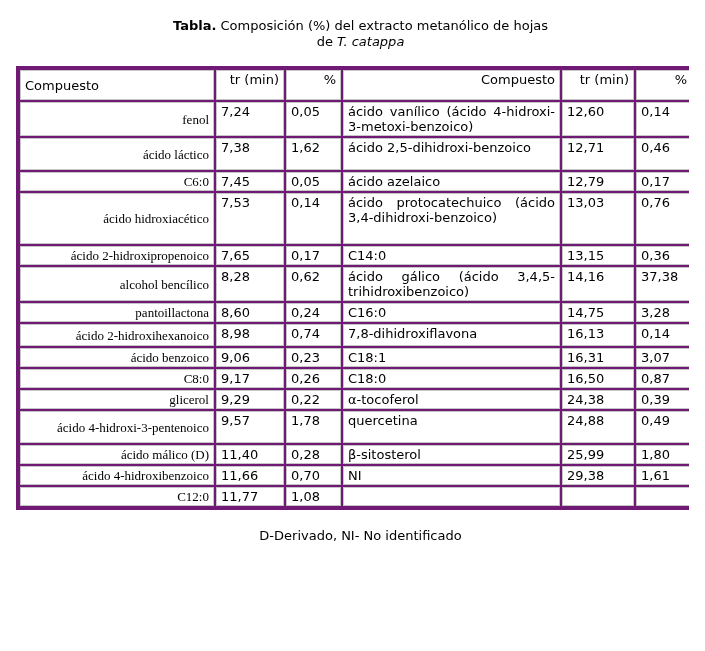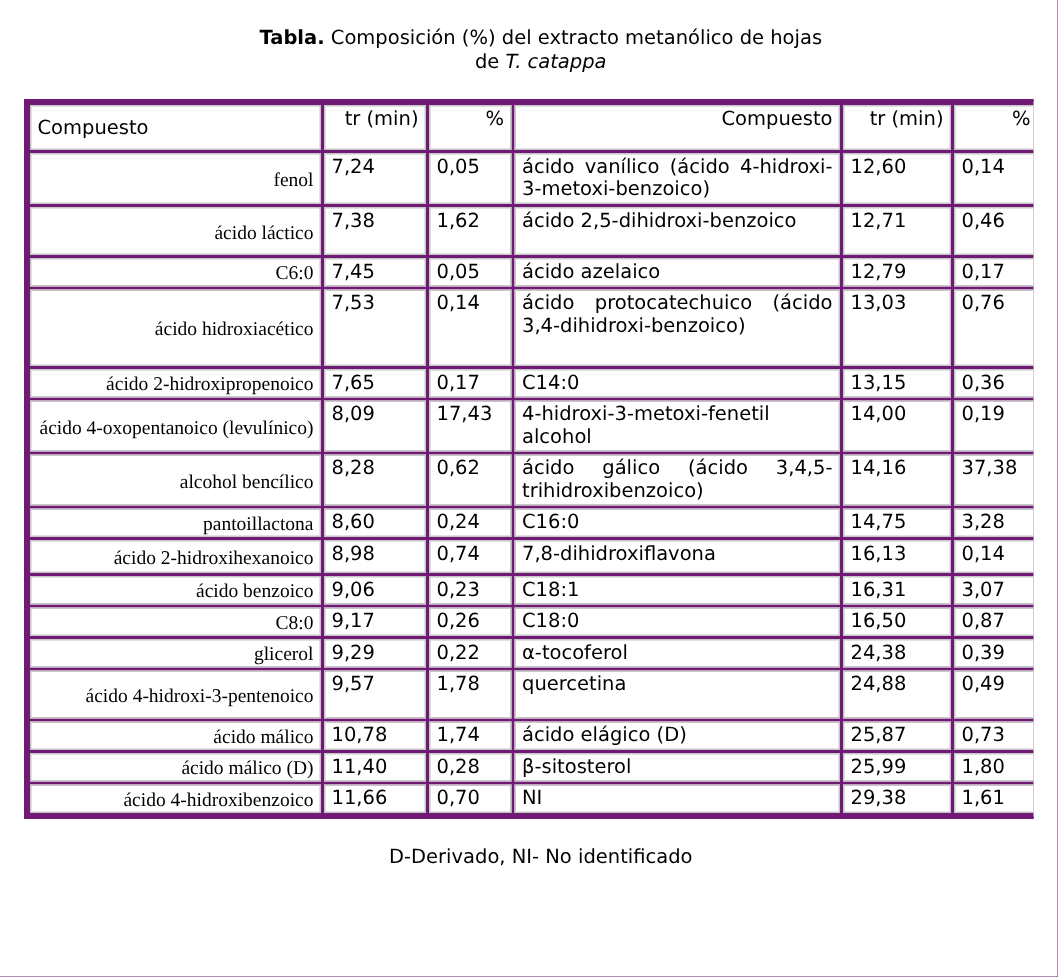--- a/index.html
+++ b/index.html
@@ -127,28 +127,20 @@
 
       <tr>
         <td class="lname">ácido 2-hidroxipropenoico</td>
         <td class="num">7,65</td>
         <td class="num">0,17</td>
         <td class="rname">C14:0</td>
         <td class="num">13,15</td>
         <td class="num">0,36</td>
       </tr>
 
-      <tr class="rh32">
-        <td class="lname">ácido 4-oxopentanoico (levulínico)</td>
-        <td class="num">8,09</td>
-        <td class="num">17,43</td>
-        <td class="rname">4-hidroxi-3-metoxi-fenetil alcohol</td>
-        <td class="num">14,00</td>
-        <td class="num">0,19</td>
-      </tr>
 
       <tr class="rh32">
         <td class="lname">alcohol bencílico</td>
         <td class="num">8,28</td>
         <td class="num">0,62</td>
         <td class="rname">ácido gálico (ácido 3,4,5-trihidroxibenzoico)</td>
         <td class="num">14,16</td>
         <td class="num">37,38</td>
       </tr>
 
@@ -201,45 +193,45 @@
       <tr class="rh32">
         <td class="lname">ácido 4-hidroxi-3-pentenoico</td>
         <td class="num">9,57</td>
         <td class="num">1,78</td>
         <td class="rname">quercetina</td>
         <td class="num">24,88</td>
         <td class="num">0,49</td>
       </tr>
 
 
-      <tr>
-        <td class="lname">ácido málico</td>
-        <td class="num">10,78</td>
-        <td class="num">1,74</td>
-        <td class="rname">ácido elágico (D)</td>
-        <td class="num">25,87</td>
-        <td class="num">0,73</td>
-      </tr>
 
       <tr>
         <td class="lname">ácido málico (D)</td>
         <td class="num">11,40</td>
         <td class="num">0,28</td>
         <td class="rname">β-sitosterol</td>
         <td class="num">25,99</td>
         <td class="num">1,80</td>
       </tr>
 
       <tr>
         <td class="lname">ácido 4-hidroxibenzoico</td>
         <td class="num">11,66</td>
         <td class="num">0,70</td>
         <td class="rname">NI</td>
         <td class="num">29,38</td>
         <td class="num">1,61</td>
       </tr>
 
+      <tr>
+        <td class="lname">C12:0</td>
+        <td class="num">11,77</td>
+        <td class="num">1,08</td>
+        <td class="rname"></td>
+        <td class="num"></td>
+        <td class="num"></td>
+      </tr>
     </tbody>
   </table>
 
   <div class="footnote">D-Derivado, NI- No identificado</div>
 
 </div>
 
 </body></html>

